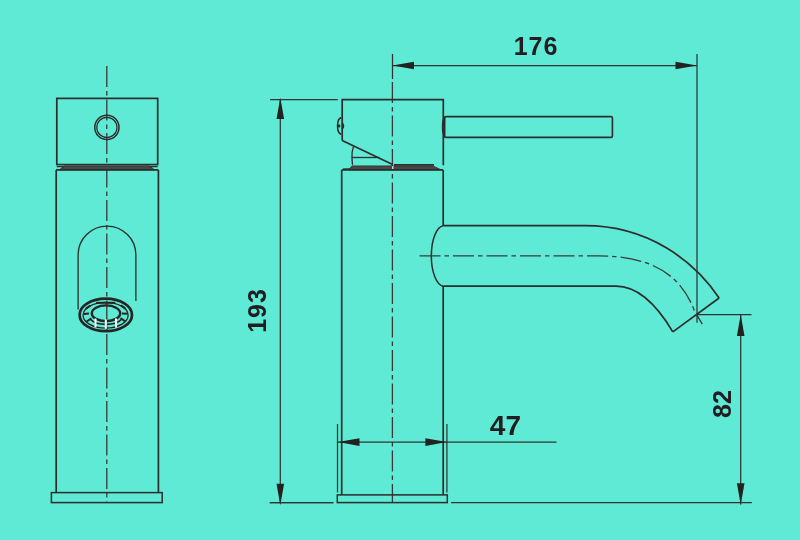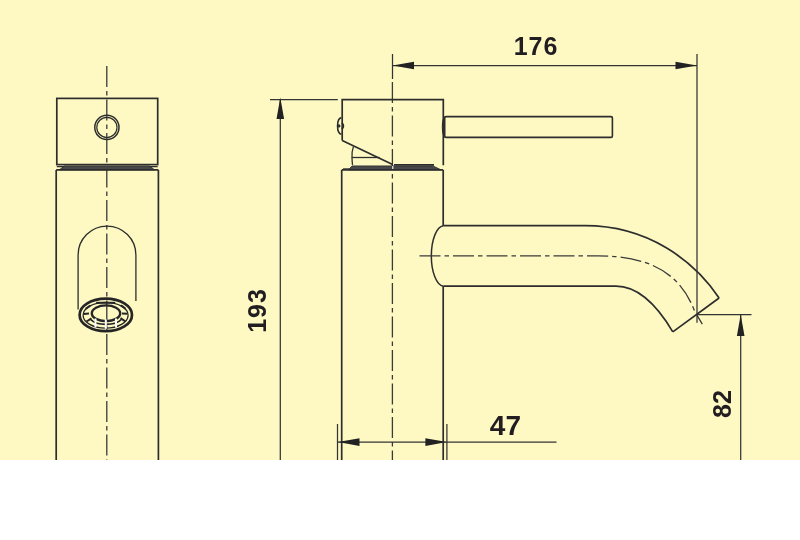--- a/index.html
+++ b/index.html
@@ -1,16 +1,16 @@
 <!DOCTYPE html>
 <html><head>
 <meta charset="utf-8">
 <style>
   html,body{margin:0;padding:0;background:#ffffff;}
-  .wrap{width:800px;height:460px;position:relative;background:#fef9c3;overflow:hidden;}
+  .wrap{width:800px;height:540px;position:relative;background:#5eead4;overflow:hidden;}
   text{font-family:"Liberation Sans", sans-serif;font-weight:bold;fill:#211d20;}
 </style>
 </head>
 <body>
 <div class="wrap">
 <svg width="800" height="540" viewBox="0 0 800 540" xmlns="http://www.w3.org/2000/svg" fill="none">
 
   <path d="M106.8 66 V 503" stroke="#3a3a3a" stroke-width="1.3" stroke-dasharray="21 4 4.5 4"></path>
 
   <rect x="56.8" y="98.4" width="100.9" height="66.2" stroke="#2d2d2d" stroke-width="1.7"></rect>

